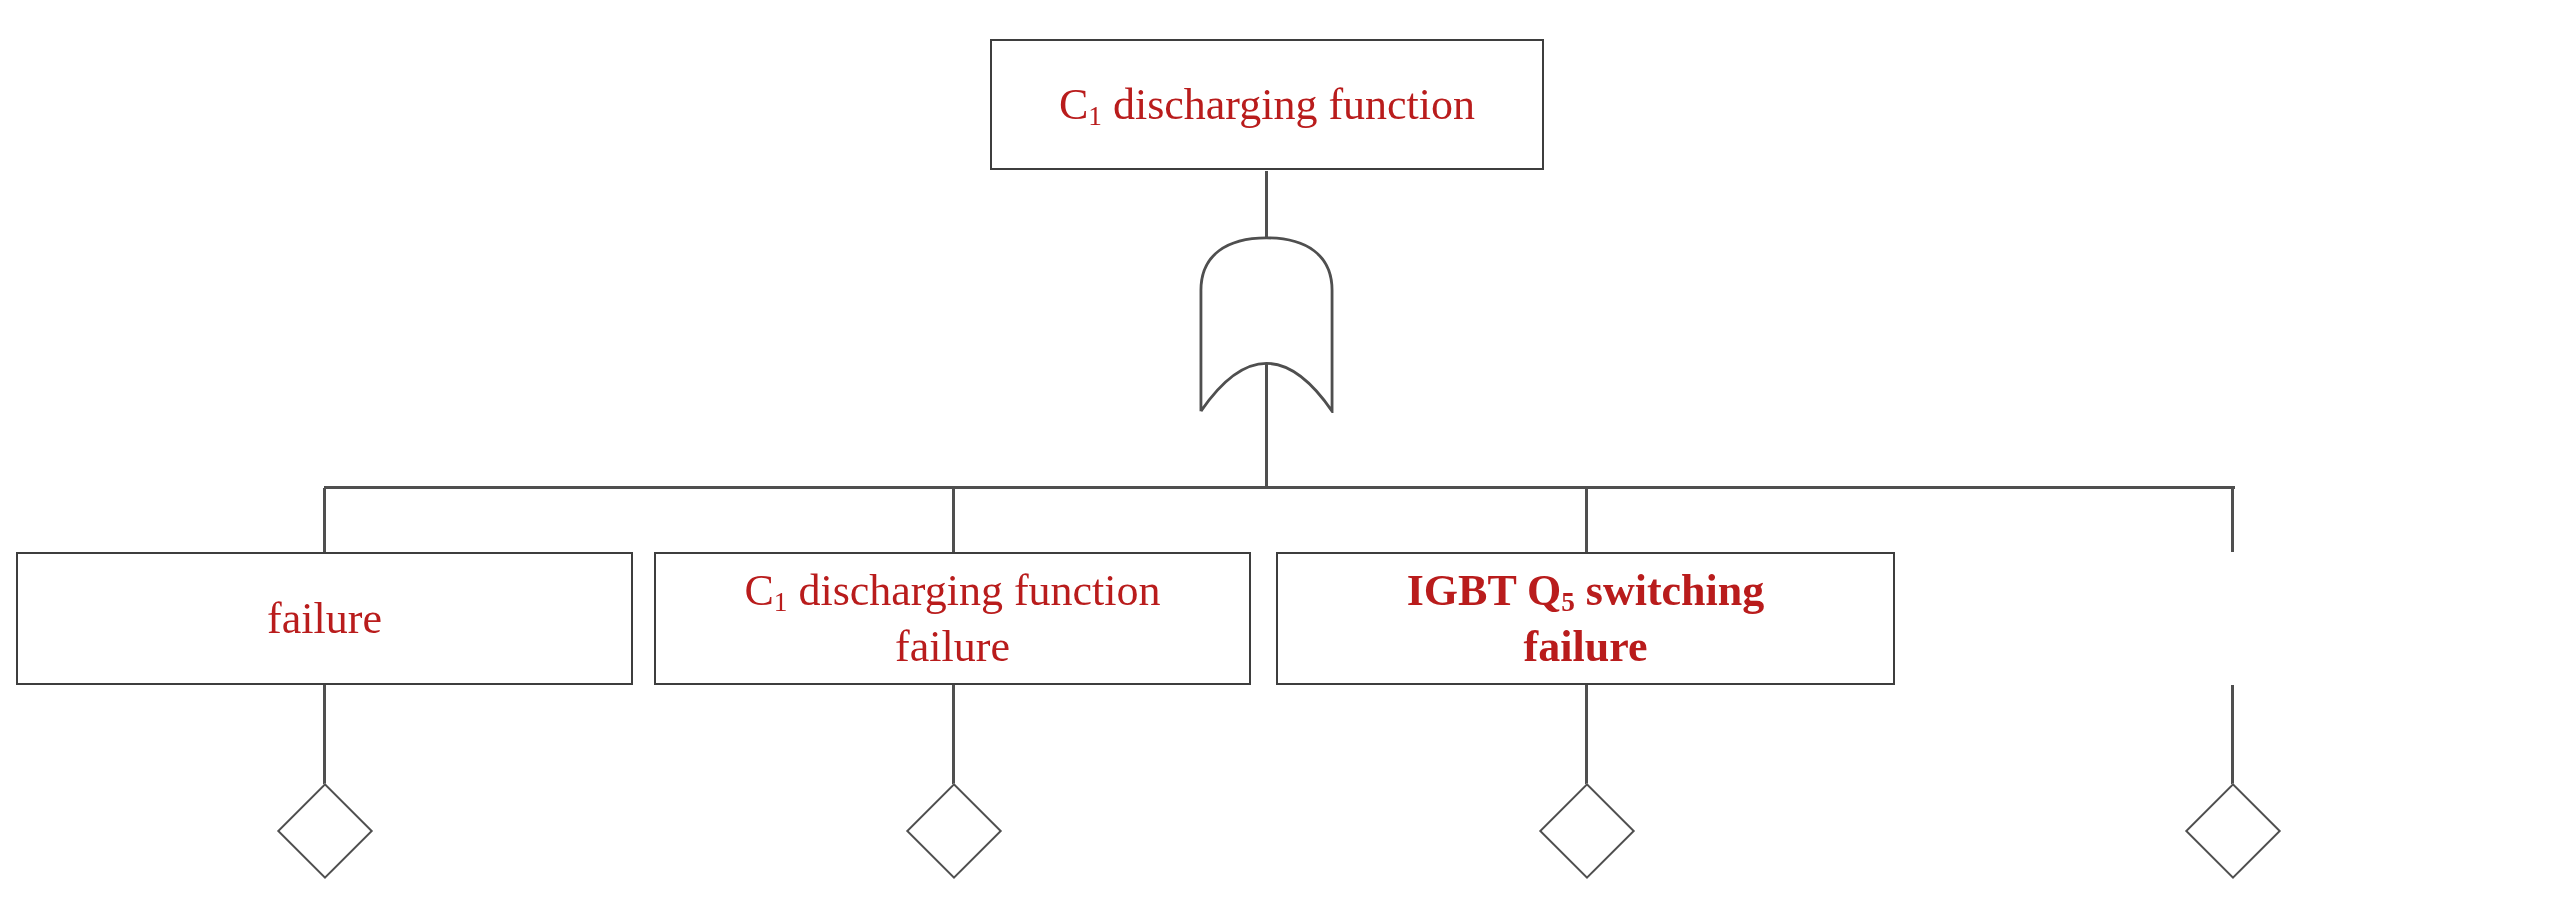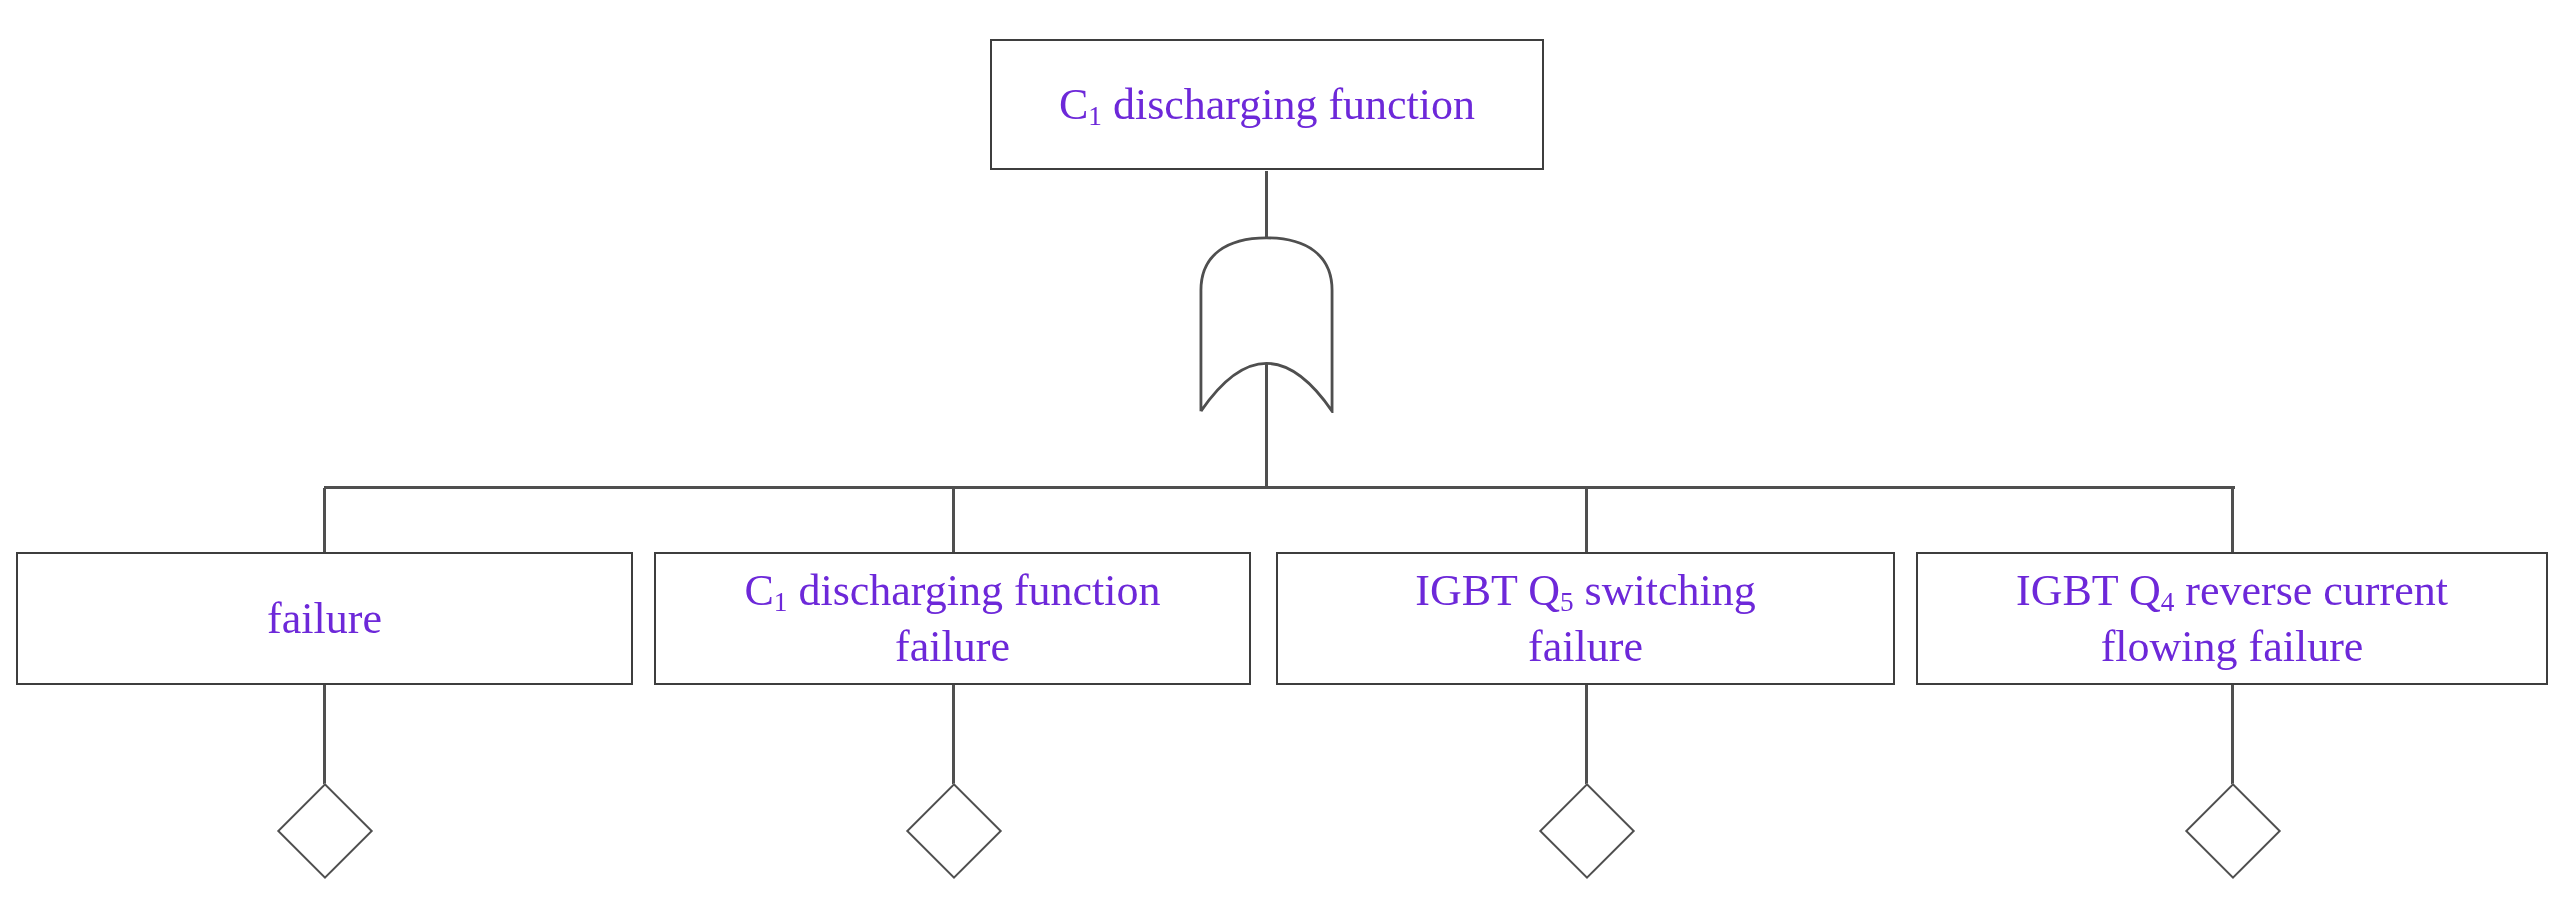--- a/index.html
+++ b/index.html
@@ -9,21 +9,21 @@
     width: 2576px;
     height: 908px;
     overflow: hidden;
   }
   .stage {
     position: relative;
     width: 2324px;
     height: 908px;
     background: #ffffff;
     font-family: "Liberation Serif", "DejaVu Serif", serif;
-    color: #6d28d9;
+    color: #b91c1c;
   }
   
   .box {
     position: absolute;
     box-sizing: border-box;
     border: 2.8px solid #3e3e3e;
     background: #ffffff;
     display: flex;
     flex-direction: column;
     justify-content: center;
@@ -34,21 +34,21 @@
     white-space: nowrap;
   }
   .box sub {
     font-size: 0.62em;
     line-height: 0;
     vertical-align: -0.22em;
   }
   .root-box { left: 990px; top: 39px;  width: 554px; height: 131px; }
   .box-1    { left: 16px;   top: 552px; width: 617px; height: 133px; }
   .box-2    { left: 654px;  top: 552px; width: 597px; height: 133px; }
-  .box-3    { left: 1276px; top: 552px; width: 619px; height: 133px; }
+  .box-3    { left: 1276px; top: 552px; width: 619px; height: 133px; font-weight: bold; }
   .box-4    { left: 1916px; top: 552px; width: 632px; height: 133px; }
 
   
   .vline {
     position: absolute;
     width: 2.8px;
     background: #4f4f4f;
   }
   .hline {
     position: absolute;
@@ -121,24 +121,20 @@
   <div class="box box-2">
     <div><span>C</span><sub>1</sub><span> discharging function</span></div>
     <div>failure</div>
   </div>
 
   <div class="box box-3">
     <div><span>IGBT Q</span><sub>5</sub><span> switching</span></div>
     <div>failure</div>
   </div>
 
-  <div class="box box-4">
-    <div><span>IGBT Q</span><sub>4</sub><span> reverse current</span></div>
-    <div>flowing failure</div>
-  </div>
 
   <div class="vline leaf-stem-1"></div>
   <div class="vline leaf-stem-2"></div>
   <div class="vline leaf-stem-3"></div>
   <div class="vline leaf-stem-4"></div>
 
   <div class="diamond diamond-1"></div>
   <div class="diamond diamond-2"></div>
   <div class="diamond diamond-3"></div>
   <div class="diamond diamond-4"></div>

